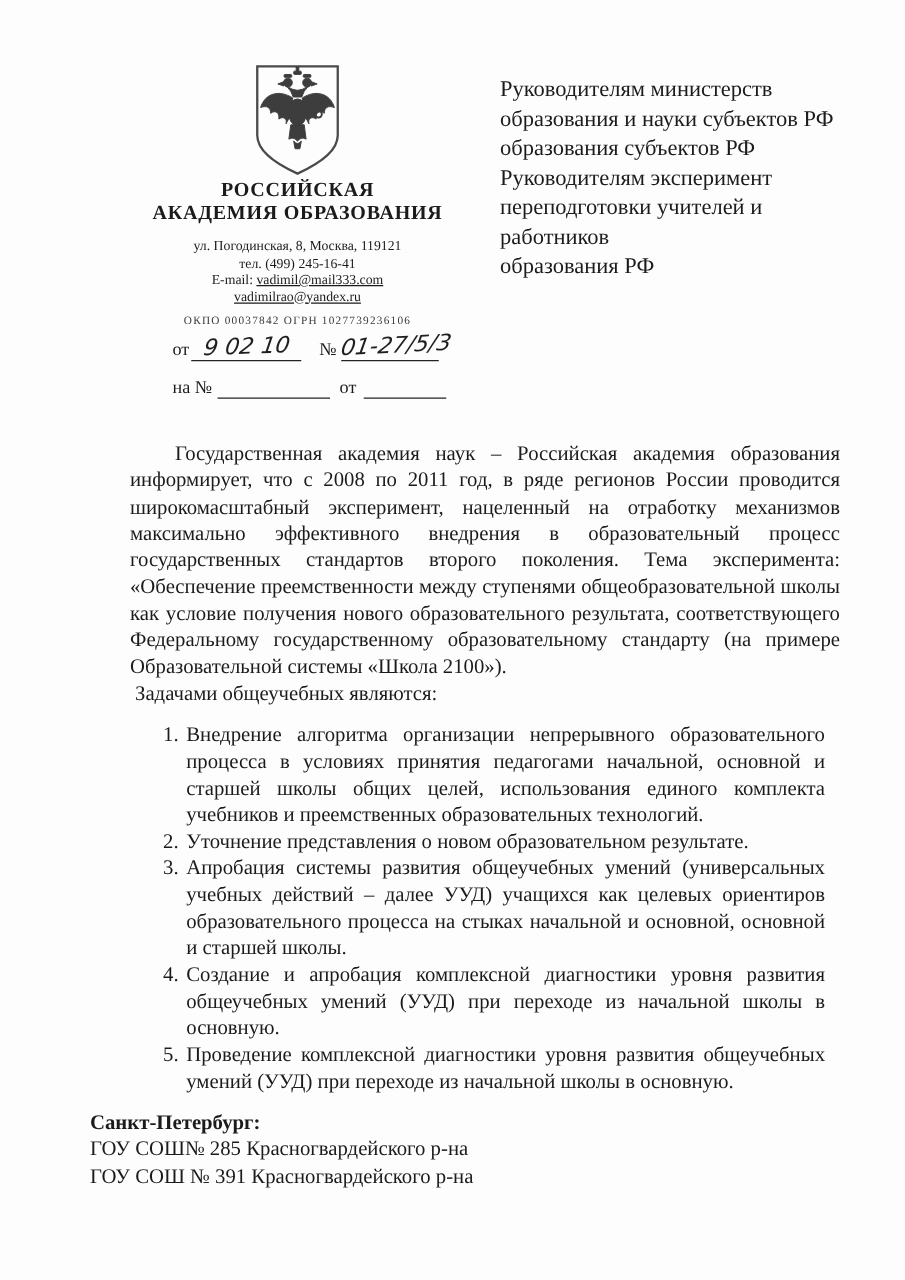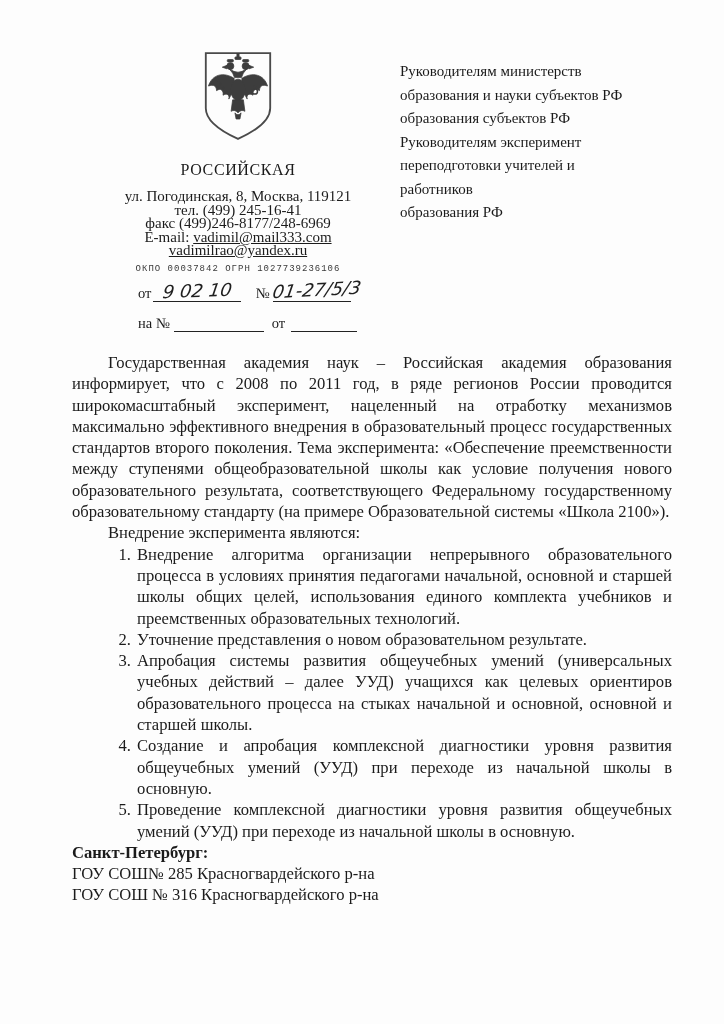--- a/index.html
+++ b/index.html
@@ -15,29 +15,29 @@
   }
 
   
   .letterhead {
     position:absolute; left:112px; top:50px; width:252px;
     text-align:center;
   }
   .emblem { width:86px; height:92px; margin:0 auto 2px auto; }
   .org-name {
     font-size:16px; line-height:18px; letter-spacing:0.6px;
-    margin-top:19px; font-weight:400;
+    margin-top:2px; font-weight:700;
   }
   .contact {
-    margin-top:11px; font-size:15px; line-height:13.5px;
+    margin-top:11px; font-size:11px; line-height:13.5px;
   }
   .contact .email { text-decoration:underline; }
   .registry {
     margin-top:6px; font-size:9px; letter-spacing:1px; color:#3a3a3a;
-    font-family:Liberation Mono, monospace;
+    font-family:Liberation Serif, serif;
   }
   .ref-block { margin-top:8px; text-align:left; padding-left:26px; font-size:14.5px; }
   .ref-row { margin-top:6px; white-space:nowrap; }
   .ref-row.second { margin-top:10px; }
   .ref-field {
     display:inline-block; border-bottom:1.4px solid #232323;
     text-align:center; vertical-align:bottom; height:20px;
   }
   .ref-field.w1 { width:88px; margin-left:2px; }
   .ref-field.w2 { width:78px; margin-left:4px; }
@@ -50,32 +50,32 @@
     display:inline-block;
     transform:skewX(-10deg) rotate(-2deg);
     white-space:nowrap;
     color:#1f1f1f;
   }
   .ref-field.w2 .hand { transform:skewX(-12deg) rotate(-3deg) translateY(-1px); }
 
   
   .recipients {
     position:absolute; left:400px; top:60px; width:285px;
-    font-size:15px; line-height:23.5px;
+    font-size:18px; line-height:23.5px;
   }
 
   
   .body-block {
     position:absolute; left:72px; top:352px; width:600px;
     font-size:16.6px; line-height:21.3px;
   }
-  .para { text-align:justify; text-indent:36px; }
+  .para { text-align:justify; text-indent:36px;margin-left:32px; }
   .tasks-heading { text-indent:36px; }
   ol.tasks {
-    list-style:decimal; margin:0; padding-left:63px;
+    list-style:decimal; margin:12px; padding-left:63px;
   }
   ol.tasks li {
     text-align:justify;
     padding-left:2px;
   }
   .closing { margin-top:21px; text-align:justify; text-indent:36px; }
   .city { font-weight:bold; }
   .school-line { text-align:left; }
 </style>
 </head>
@@ -117,26 +117,26 @@
           <circle cx="23" cy="38.5" r="2.2"></circle>
 
           <circle cx="72" cy="54" r="3.4" fill="none" stroke-width="2"></circle>
           <path d="M72 49 v-3 M70 47.5 h4" stroke-width="1.6" fill="none"></path>
         </g>
       </svg>
     </div>
 
     <div class="org-name">
       <div>РОССИЙСКАЯ</div>
+      <div>АКАДЕМИЯ ОБРАЗОВАНИЯ</div>
     </div>
 
     <div class="contact">
       <div>ул. Погодинская, 8, Москва, 119121</div>
       <div>тел. (499) 245-16-41</div>
-      <div>факс (499)246-8177/248-6969</div>
       <div>
         <span>E-mail:</span>
         <span class="email">vadimil@mail333.com</span>
       </div>
       <div>
         <span class="email">vadimilrao@yandex.ru</span>
       </div>
     </div>
 
     <div class="registry">ОКПО 00037842 ОГРН 1027739236106</div>
@@ -156,26 +156,26 @@
     <div>образования и науки субъектов РФ</div>
     <div>образования субъектов РФ</div>
     <div>Руководителям эксперимент</div>
     <div>переподготовки учителей и</div>
     <div>работников</div>
     <div>образования РФ</div>
   </div>
 
   <div class="body-block">
     <p class="para">Государственная академия наук – Российская академия образования информирует, что с 2008 по 2011 год, в ряде регионов России проводится широкомасштабный эксперимент, нацеленный на отработку механизмов максимально эффективного внедрения в образовательный процесс государственных стандартов второго поколения. Тема эксперимента: «Обеспечение преемственности между ступенями общеобразовательной школы как условие получения нового образовательного результата, соответствующего Федеральному государственному образовательному стандарту (на примере Образовательной системы «Школа 2100»).</p>
-    <p class="tasks-heading">Внедрение эксперимента являются:</p>
+    <p class="tasks-heading">Задачами общеучебных являются:</p>
     <ol class="tasks">
       <li>Внедрение алгоритма организации непрерывного образовательного процесса в условиях принятия педагогами начальной, основной и старшей школы общих целей, использования единого комплекта учебников и преемственных образовательных технологий.</li>
       <li>Уточнение представления о новом образовательном результате.</li>
       <li>Апробация системы развития общеучебных умений (универсальных учебных действий – далее УУД) учащихся как целевых ориентиров образовательного процесса на стыках начальной и основной, основной и старшей школы.</li>
       <li>Создание и апробация комплексной диагностики уровня развития общеучебных умений (УУД) при переходе из начальной школы в основную.</li>
       <li>Проведение комплексной диагностики уровня развития общеучебных умений (УУД) при переходе из начальной школы в основную.</li>
     </ol>
     <p class="city">Санкт-Петербург:</p>
     <p class="school-line">ГОУ СОШ№ 285 Красногвардейского р-на</p>
-    <p class="school-line">ГОУ СОШ № 316 Красногвардейского р-на</p>
+    <p class="school-line">ГОУ СОШ № 391 Красногвардейского р-на</p>
   </div>
 
 </div>
 
 </body></html>

